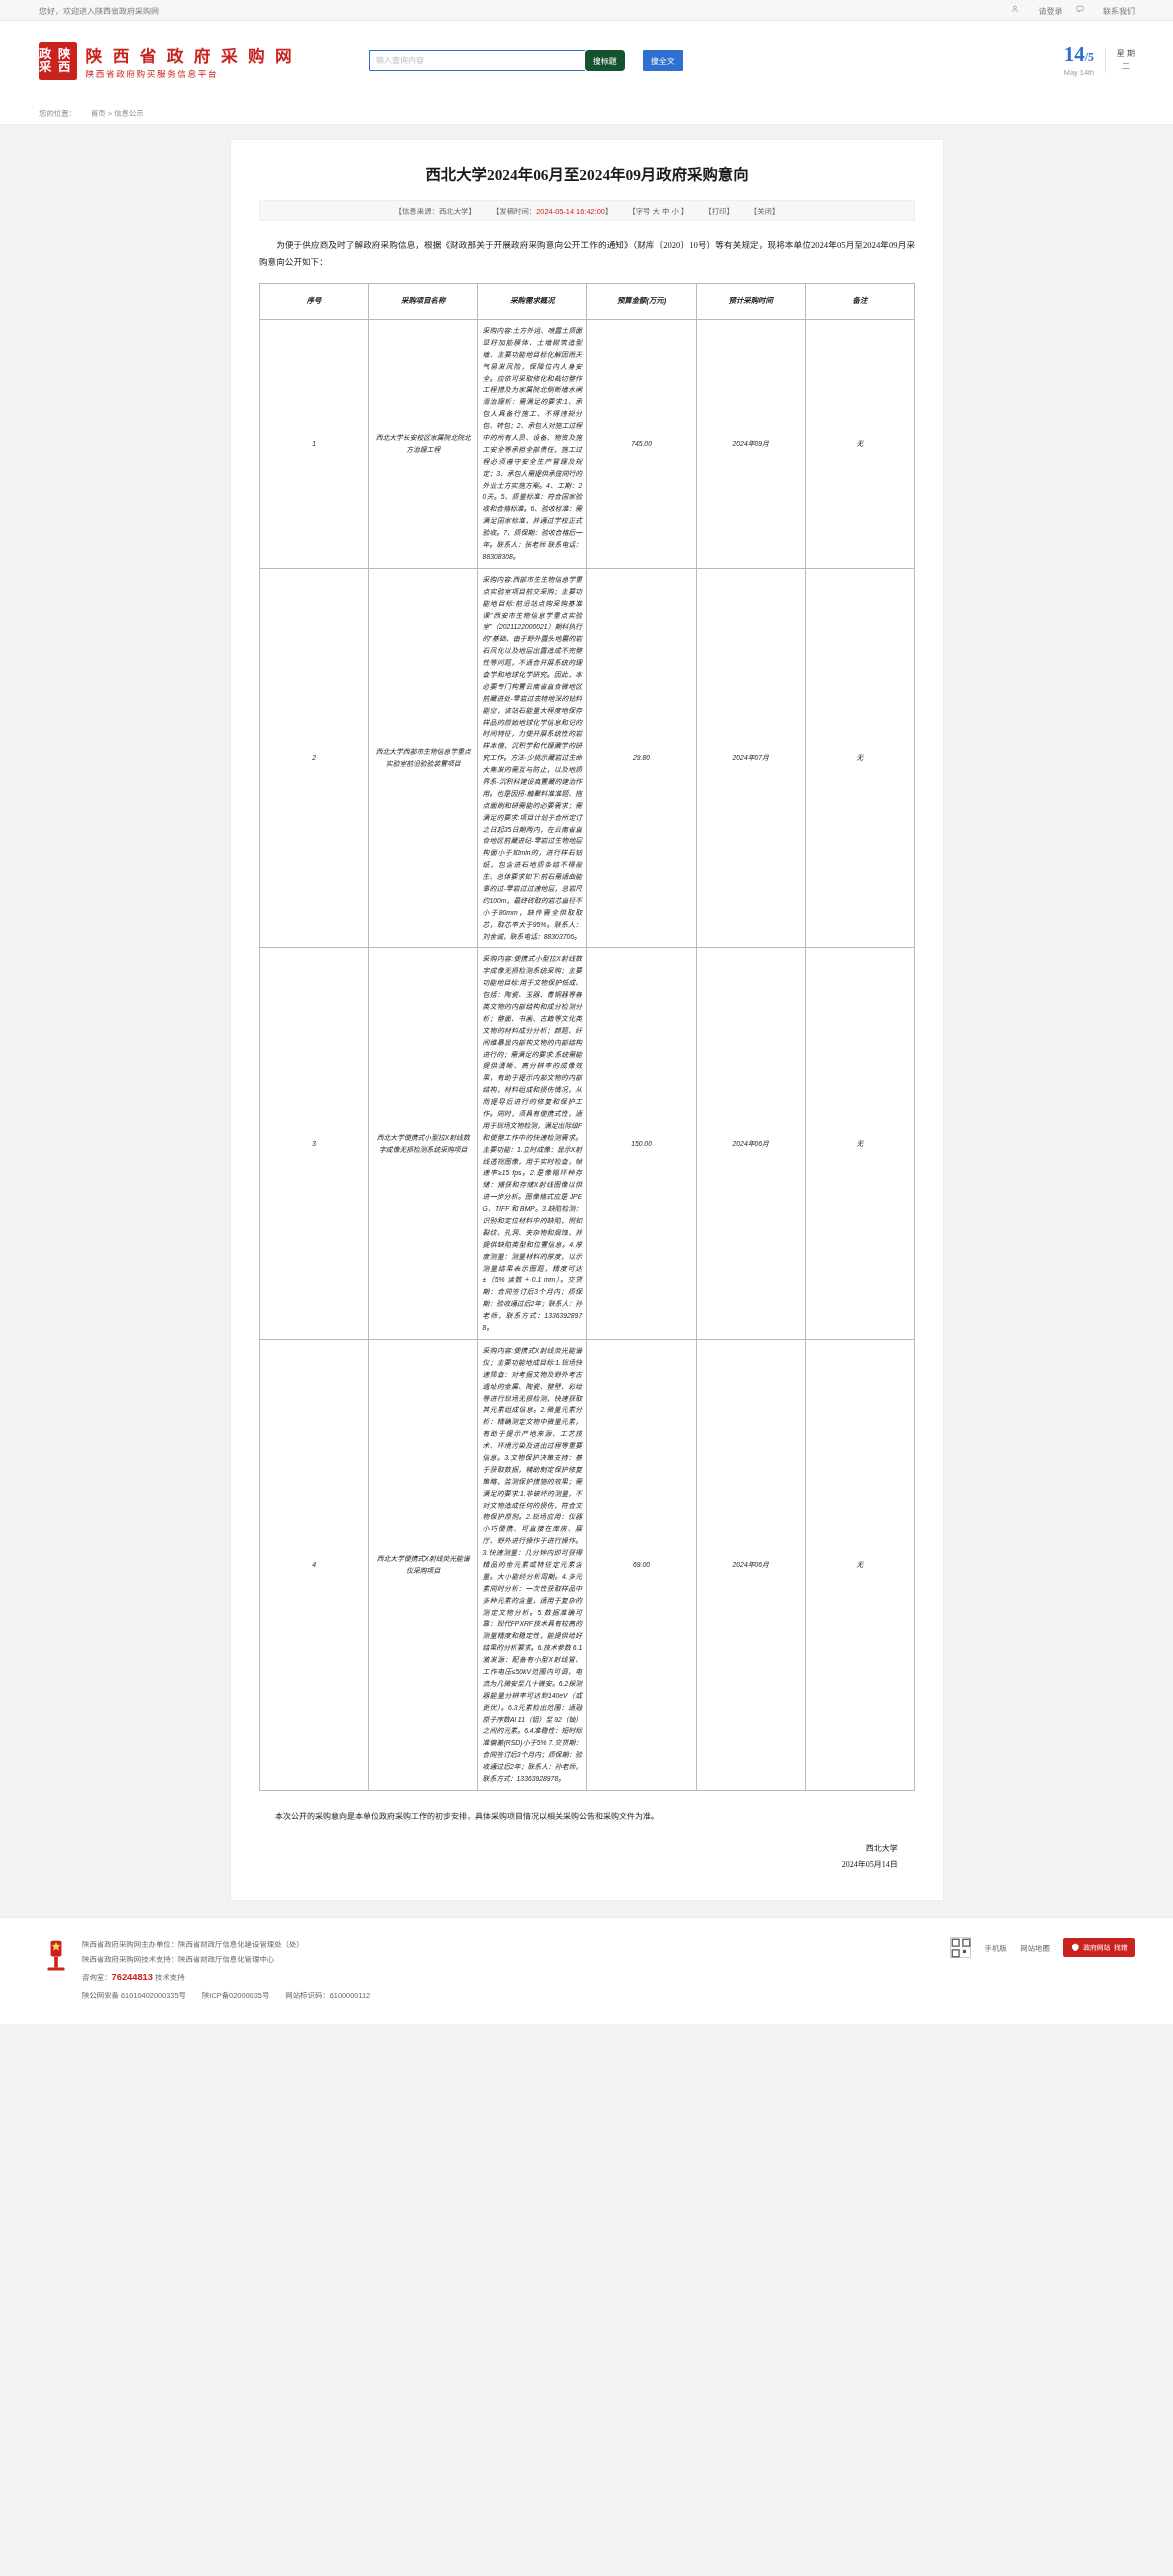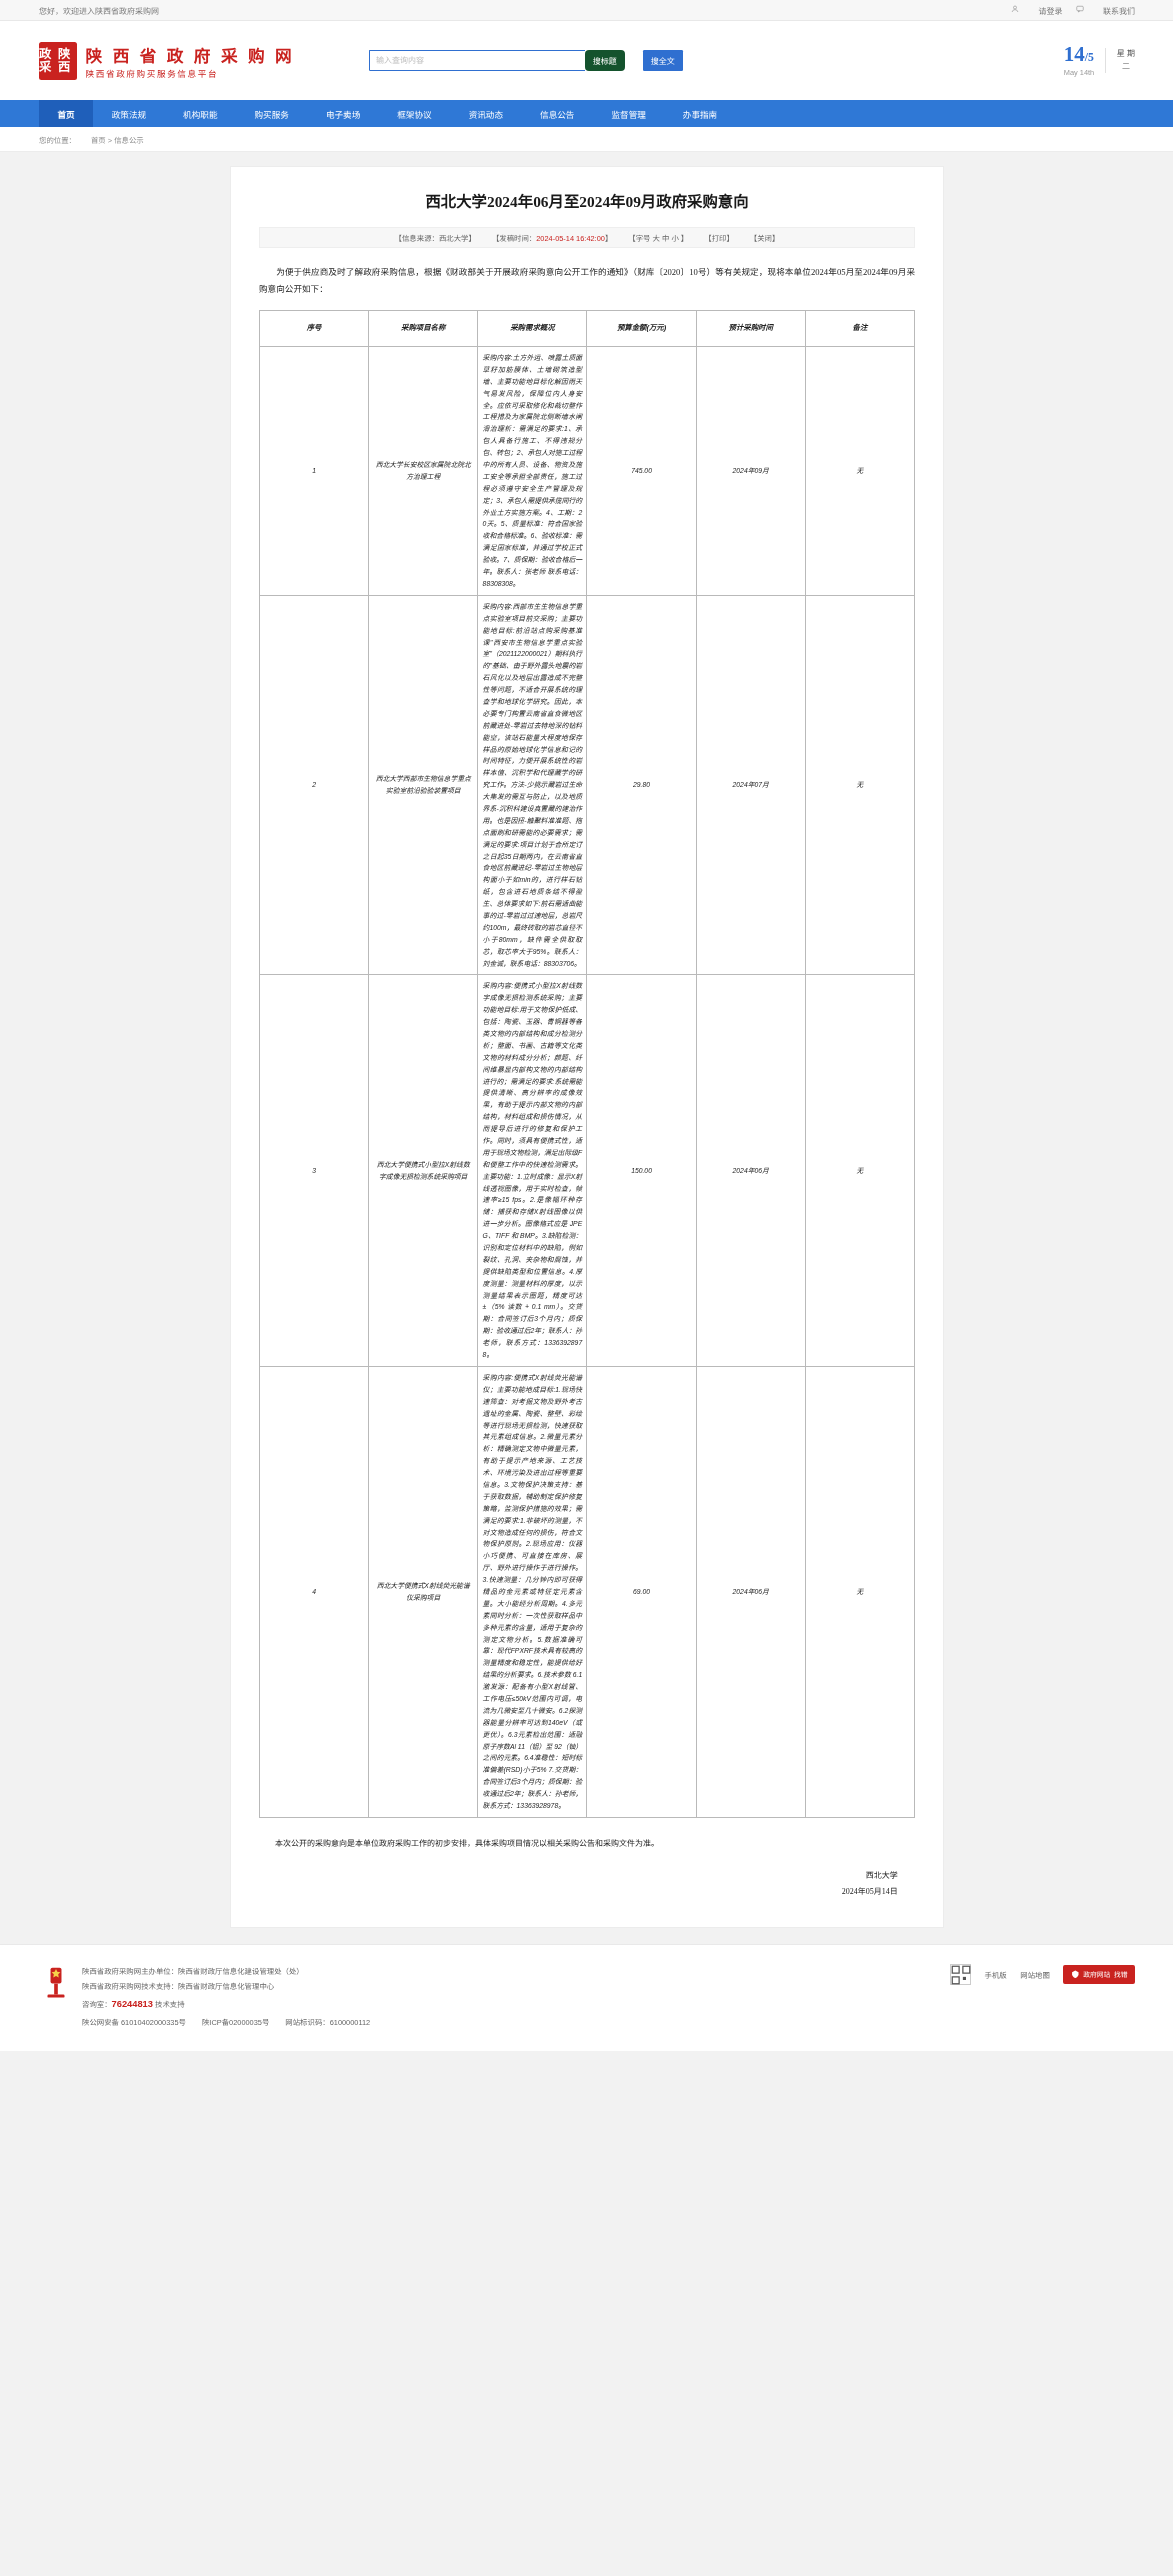--- a/index.html
+++ b/index.html
@@ -282,32 +282,20 @@
         <div class="date-en">May 14th</div>
       </div>
       <div class="date-sep"></div>
       <div class="date-week">
         <div>星 期</div>
         <div>二</div>
       </div>
     </div>
   </div>
 
-  <div class="nav">
-    <div class="nav-item active">首页</div>
-    <div class="nav-item">政策法规</div>
-    <div class="nav-item">机构职能</div>
-    <div class="nav-item">购买服务</div>
-    <div class="nav-item">电子卖场</div>
-    <div class="nav-item">框架协议</div>
-    <div class="nav-item">资讯动态</div>
-    <div class="nav-item">信息公告</div>
-    <div class="nav-item">监督管理</div>
-    <div class="nav-item">办事指南</div>
-  </div>
 
   <div class="crumb">
     <span class="label">您的位置：</span>
     <span class="path">首页 &gt; 信息公示</span>
   </div>
 
   <div class="content-outer">
     <div class="card">
 
       <div class="doc-title">西北大学2024年06月至2024年09月政府采购意向</div>

